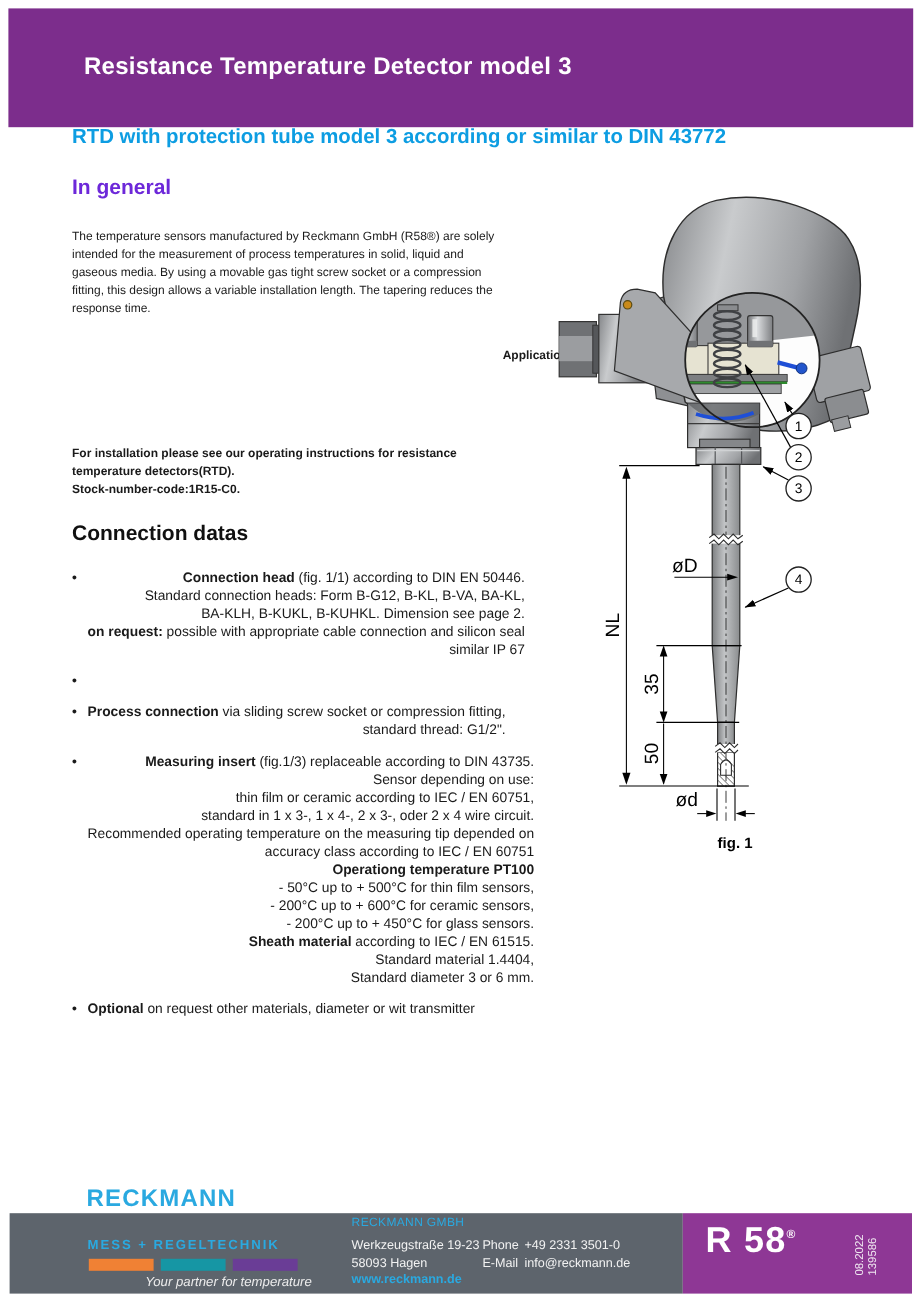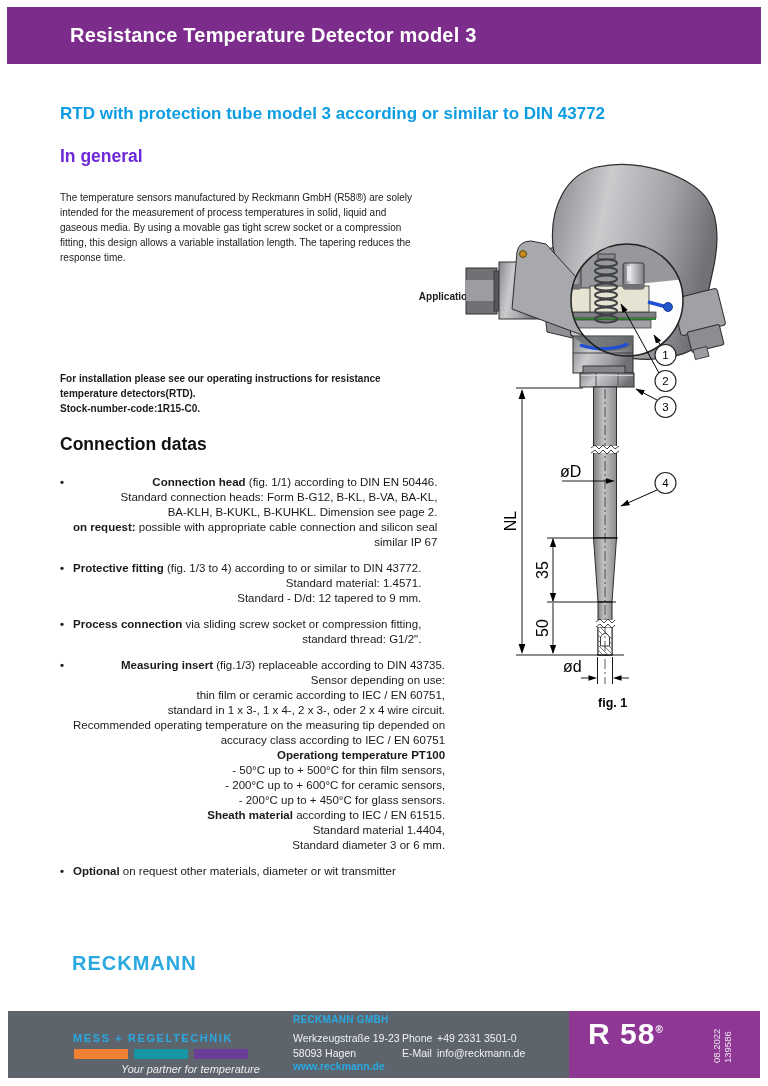--- a/index.html
+++ b/index.html
@@ -2,21 +2,21 @@
 <html><head>
 <meta charset="utf-8">
 <style>
   html,body{margin:0;padding:0;}
   body{
     width:768px;height:1086px;position:relative;background:#ffffff;
     font-family:"Liberation Sans",sans-serif;color:#1a1a1a;overflow:hidden;
   }
   .abs{position:absolute;}
   
-  .h1bar{left:7px;top:7px;width:754px;height:57px;background:#7c2d8c;display:flex;align-items:center;}
+  .h1bar{left:7px;top:7px;width:754px;height:99px;background:#7c2d8c;display:flex;align-items:center;}
   .h1bar .t{margin-left:63px;font-size:20px;font-weight:bold;color:#ffffff;letter-spacing:.2px;}
   
   .subtitle{left:60px;top:104px;font-size:17px;font-weight:bold;color:#0d9de2;}
   .h2{left:60px;top:146px;font-size:17.5px;font-weight:bold;color:#6d28d9;}
   .tech-title{left:60px;top:434px;font-size:17.5px;font-weight:bold;color:#101010;}
   
   .body-txt{font-size:10px;line-height:15px;white-space:pre-line;}
   .intro{left:60px;top:190px;width:440px;}
   .appblock{left:60px;top:274px;width:440px;text-align:right;}
   .installnote{left:60px;top:371px;width:440px;font-weight:bold;}
@@ -24,25 +24,25 @@
   
   .bullets{left:60px;top:475px;width:430px;font-size:11.5px;line-height:15px;}
   .bullet{display:flex;margin-bottom:11px;}
   .bullet .dot{flex:none;width:13px;font-weight:bold;}
   .bullet .btext{white-space:pre-line;text-align:right;}
   
   .fig{left:460px;top:160px;width:300px;height:560px;}
   
   .footer-gray{left:8px;top:1011px;width:561px;height:67px;background:#5d646c;}
   .footer-purple{left:569px;top:1011px;width:191px;height:67px;background:#8e3795;}
-  .logo-name{left:72px;top:952px;color:#2aa9e0;font-size:20px;font-weight:800;letter-spacing:1px;}
+  .logo-name{left:72px;top:988px;color:#2aa9e0;font-size:20px;font-weight:800;letter-spacing:1px;}
   .logo-sub{left:73px;top:1032px;color:#2aa9e0;font-size:11px;font-weight:bold;letter-spacing:1.6px;}
   .bar{top:1049px;width:54px;height:10px;}
   .logo-tag{left:121px;top:1063px;color:#ececec;font-size:11px;font-style:italic;}
-  .f-company{left:293px;top:1014px;color:#2aa9e0;font-size:10px;font-weight:bold;letter-spacing:.3px;}
+  .f-company{left:293px;top:1014px;color:#2aa9e0;font-size:10px;font-weight:normal;letter-spacing:.3px;}
   .f-col{color:#f2f2f2;font-size:10.5px;line-height:14.5px;white-space:pre-line;}
   .f-addr{left:293px;top:1031px;}
   .f-lab{left:402px;top:1031px;}
   .f-val{left:437px;top:1031px;}
   .f-web{left:293px;top:1060px;color:#2aa9e0;font-size:10.5px;font-weight:bold;}
   .r58{left:588px;top:1017px;color:#ffffff;font-size:30px;font-weight:bold;letter-spacing:1px;}
   .r58 sup{font-size:10px;vertical-align:super;}
   .f-rot{left:699px;top:1029px;width:46px;height:22px;transform:rotate(-90deg);
          color:#efe6f0;font-size:9.5px;line-height:11px;white-space:pre-line;text-align:left;}
   svg text{font-family:"Liberation Sans",sans-serif;}
@@ -72,23 +72,20 @@
     <div class="bullet">
       <span class="dot">•</span>
       <div class="btext"><span class="b">Connection head</span><span> (fig. 1/1) according to DIN EN 50446.
 Standard connection heads: Form B-G12, B-KL, B-VA, BA-KL,
 BA-KLH, B-KUKL, B-KUHKL. Dimension see page 2.
 </span><span class="b">on request:</span><span>  possible with appropriate cable connection and silicon seal
 similar IP 67</span></div>
     </div>
     <div class="bullet">
       <span class="dot">•</span>
-      <div class="btext"><span class="b">Protective fitting</span><span> (fig. 1/3 to 4) according to or similar to DIN 43772.
-Standard material: 1.4571.
-Standard - D/d: 12 tapered to 9 mm.</span></div>
     </div>
     <div class="bullet">
       <span class="dot">•</span>
       <div class="btext"><span class="b">Process connection</span><span> via sliding screw socket or compression fitting,
 standard thread: G1/2".</span></div>
     </div>
     <div class="bullet">
       <span class="dot">•</span>
       <div class="btext"><span class="b">Measuring insert</span><span> (fig.1/3) replaceable according to DIN 43735.
 Sensor depending on use:

